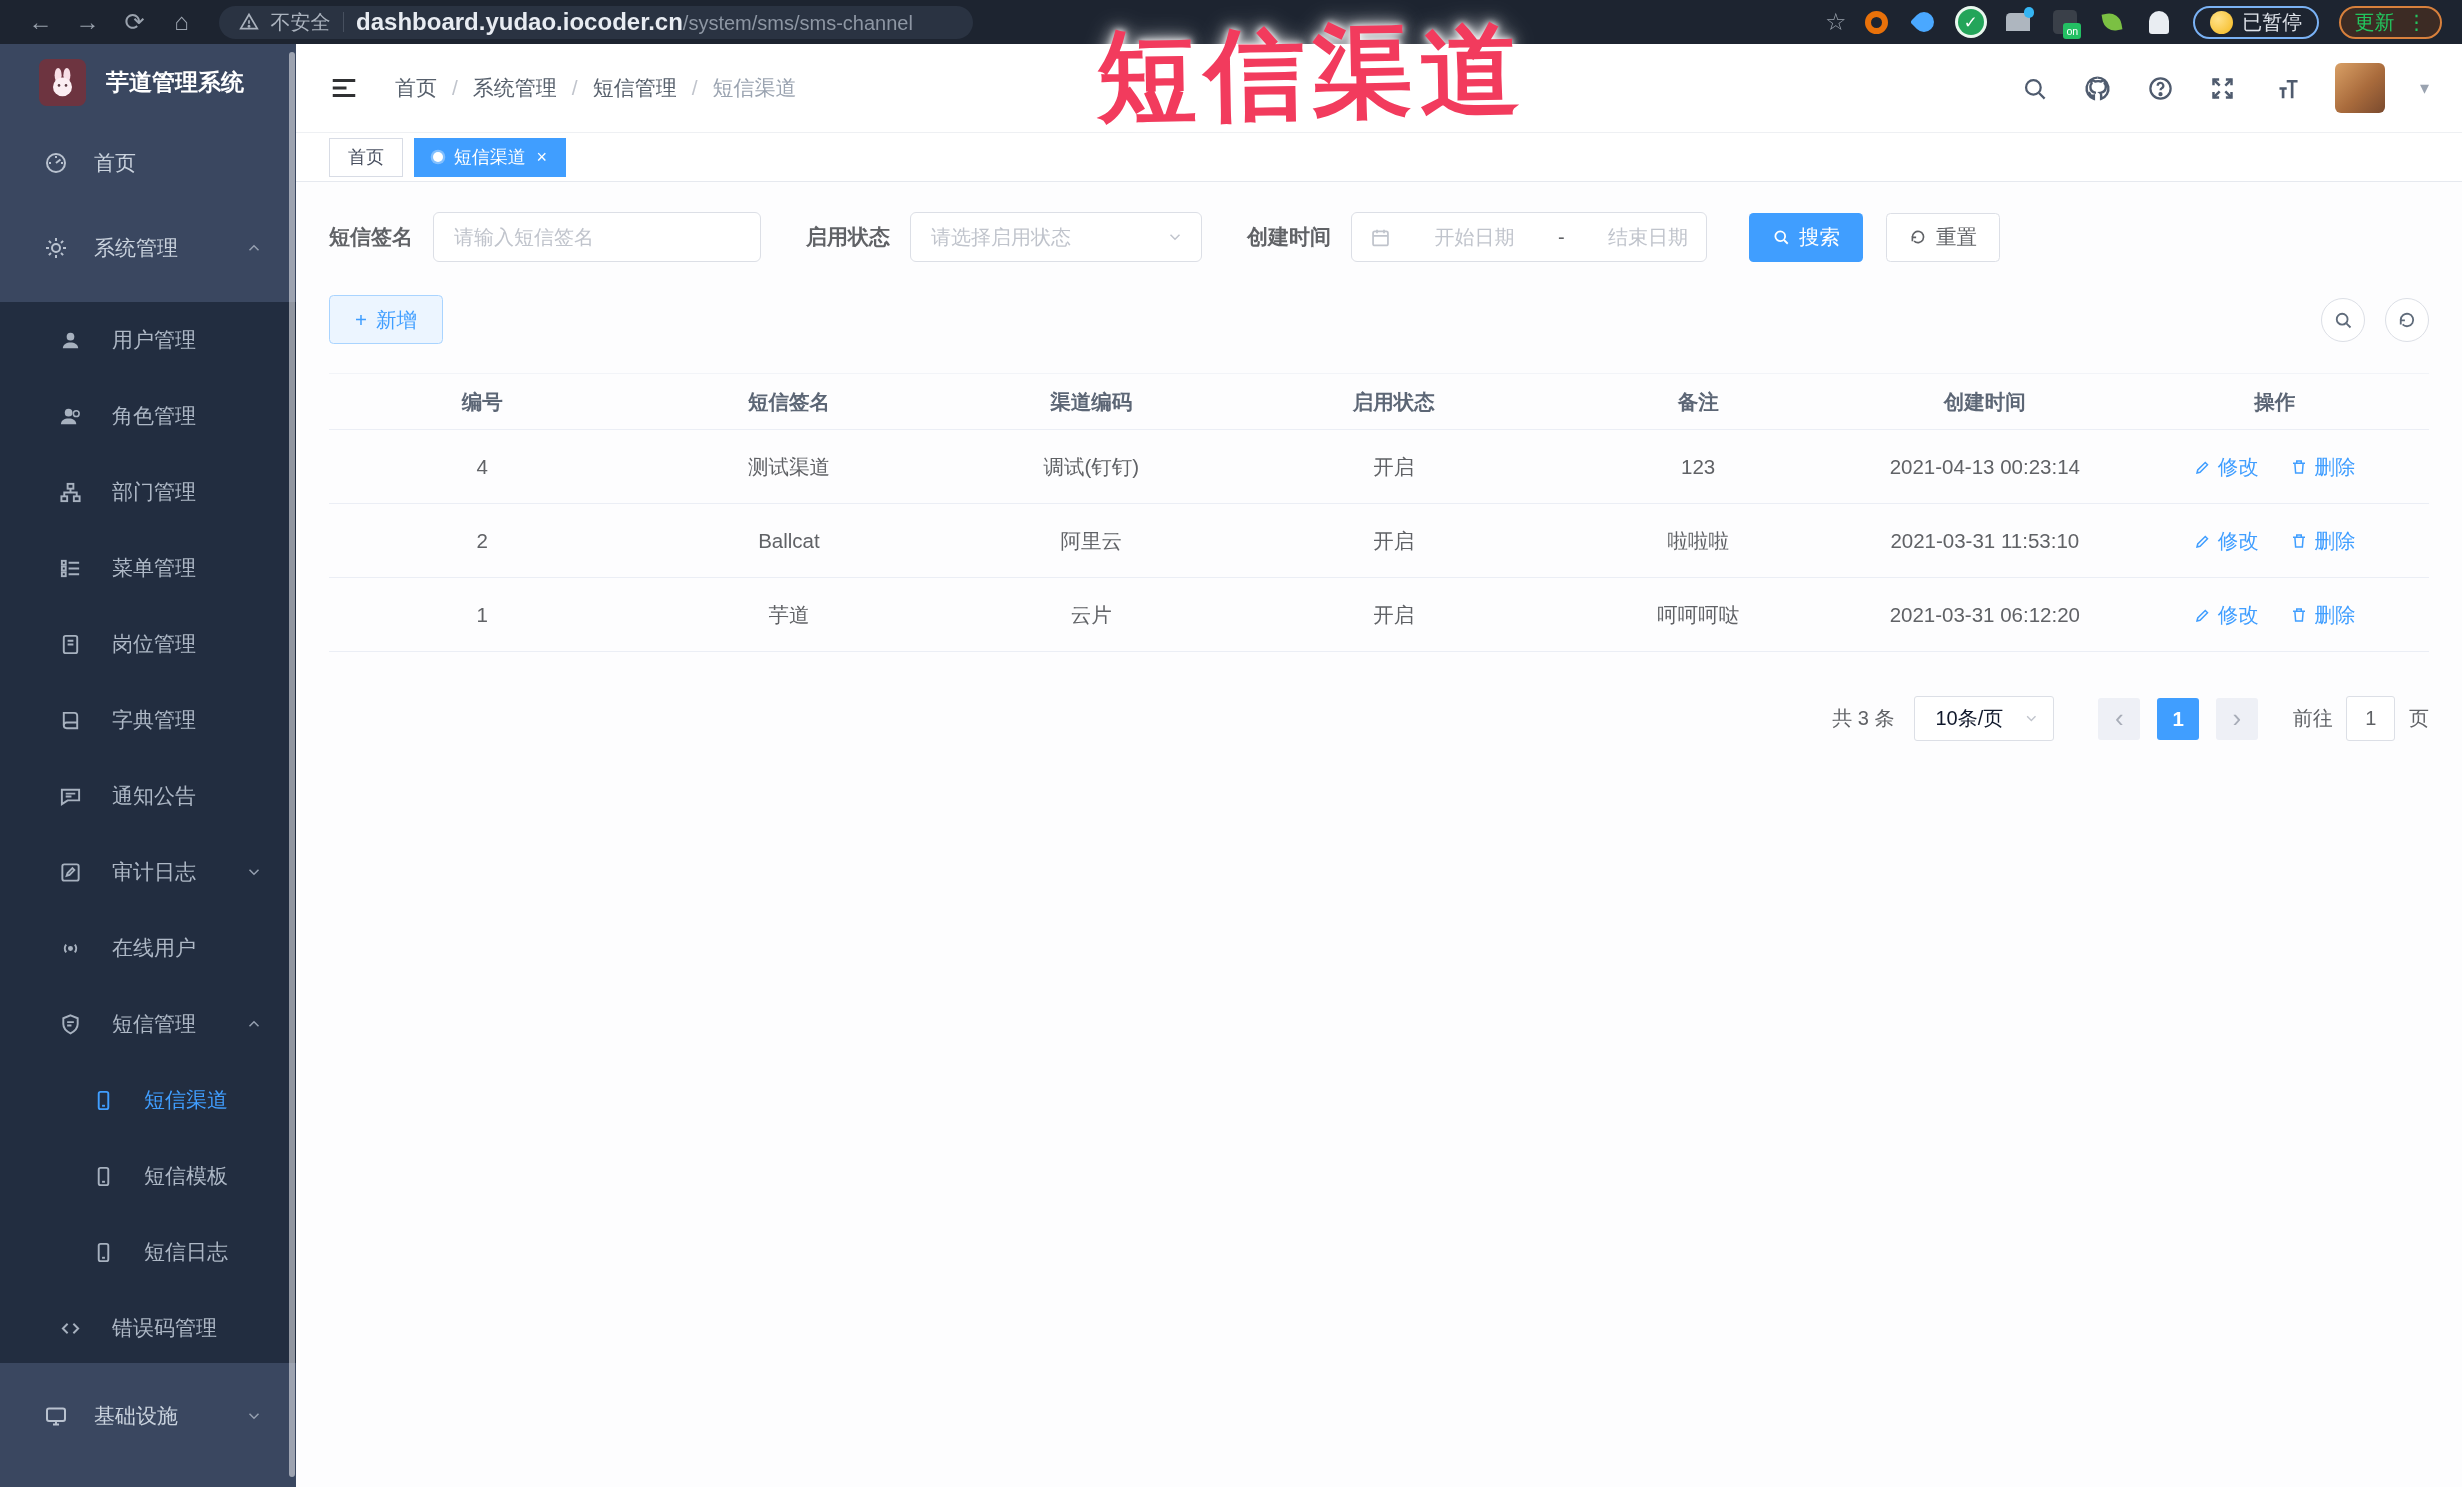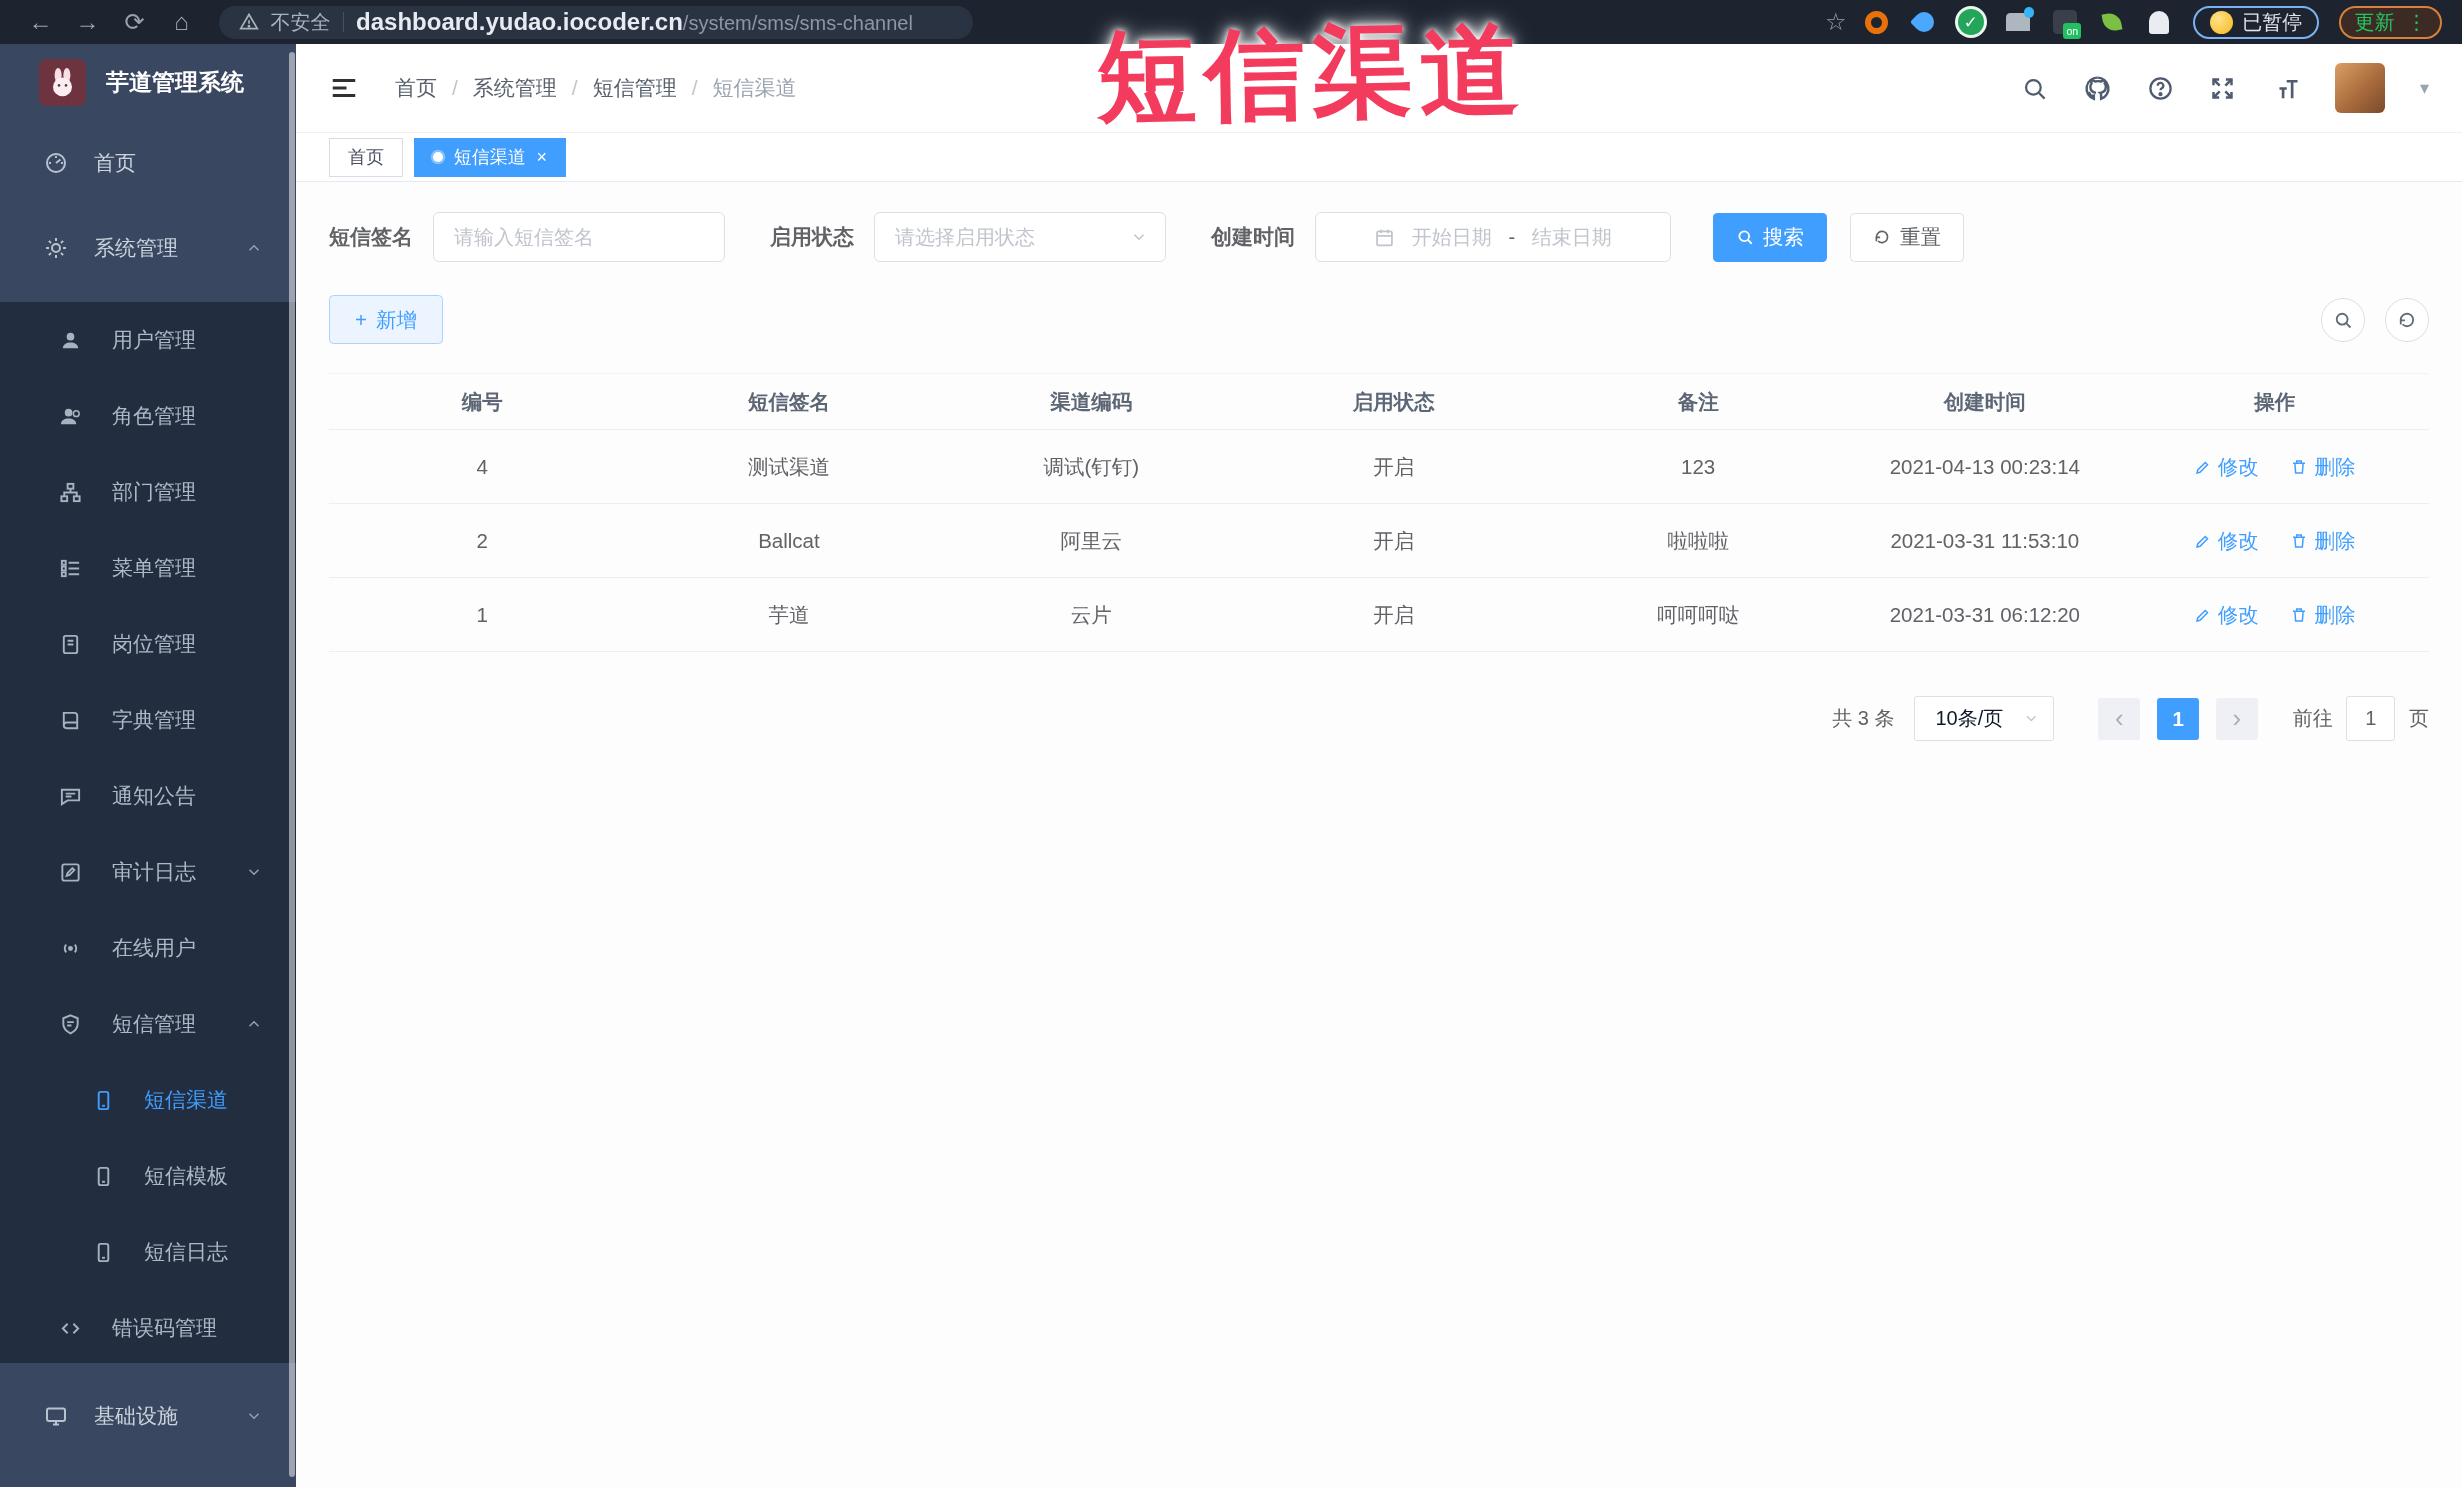--- a/index.html
+++ b/index.html
@@ -75,26 +75,26 @@
   .tab.active { background:#409eff; border-color:#409eff; color:#fff; }
   .tab-dot { width:10.6px; height:10.6px; border-radius:50%; background:#fff; margin-right:10.6px; box-shadow:0 0 0 2.3px rgba(255,255,255,.35); }
   .tab-close { margin-left:10.6px; font-size:18px; line-height:1; }
 
   .content { padding:30px 33px 0 33px; }
 
   
   .filters { display:flex; align-items:center; }
   .f-label { font-size:21px; font-weight:bold; color:#606266; margin-right:20px; white-space:nowrap; }
   .f-input, .f-select, .f-date { height:50px; border:0.8px solid #dcdfe6; border-radius:6px; background:#fff; display:flex; align-items:center; }
-  .f-input { width:292px; padding:4px 20px; }
+  .f-input { width:328px; padding:4px 20px; }
   .f-input input { border:none; outline:none; width:100%; font-size:20px; color:#606266; font-family:inherit; background:transparent; }
   .f-input input::placeholder { color:#c0c4cc; }
   .f-select { width:292px; padding:0 16.7px 0 20px; justify-content:space-between; }
   .f-placeholder { font-size:20px; color:#c0c4cc; }
-  .f-date { width:356px; padding:0 18px; gap:16.7px; justify-content:center; }
+  .f-date { width:356px; padding:0 18px; gap:16.7px; justify-content:space-between; }
   .f-date .sep { color:#606266; font-size:20px; }
   .gap60 { width:45px; }
   .btn { height:49px; border-radius:4.5px; display:flex; align-items:center; justify-content:center; gap:9px; font-size:20.5px; cursor:pointer; border:0.8px solid transparent; }
   .btn-search { width:114px; background:#409eff; color:#fff; margin-left:42px; }
   .btn-reset { width:114px; background:#fff; color:#606266; border-color:#dcdfe6; margin-left:23px; }
 
   
   .toolbar { margin-top:33px; display:flex; align-items:center; }
   .btn-add { width:114px; background:#ecf5ff; color:#409eff; border-color:#a9d4ff; }
   .tool-right { margin-left:auto; display:flex; gap:20px; }

